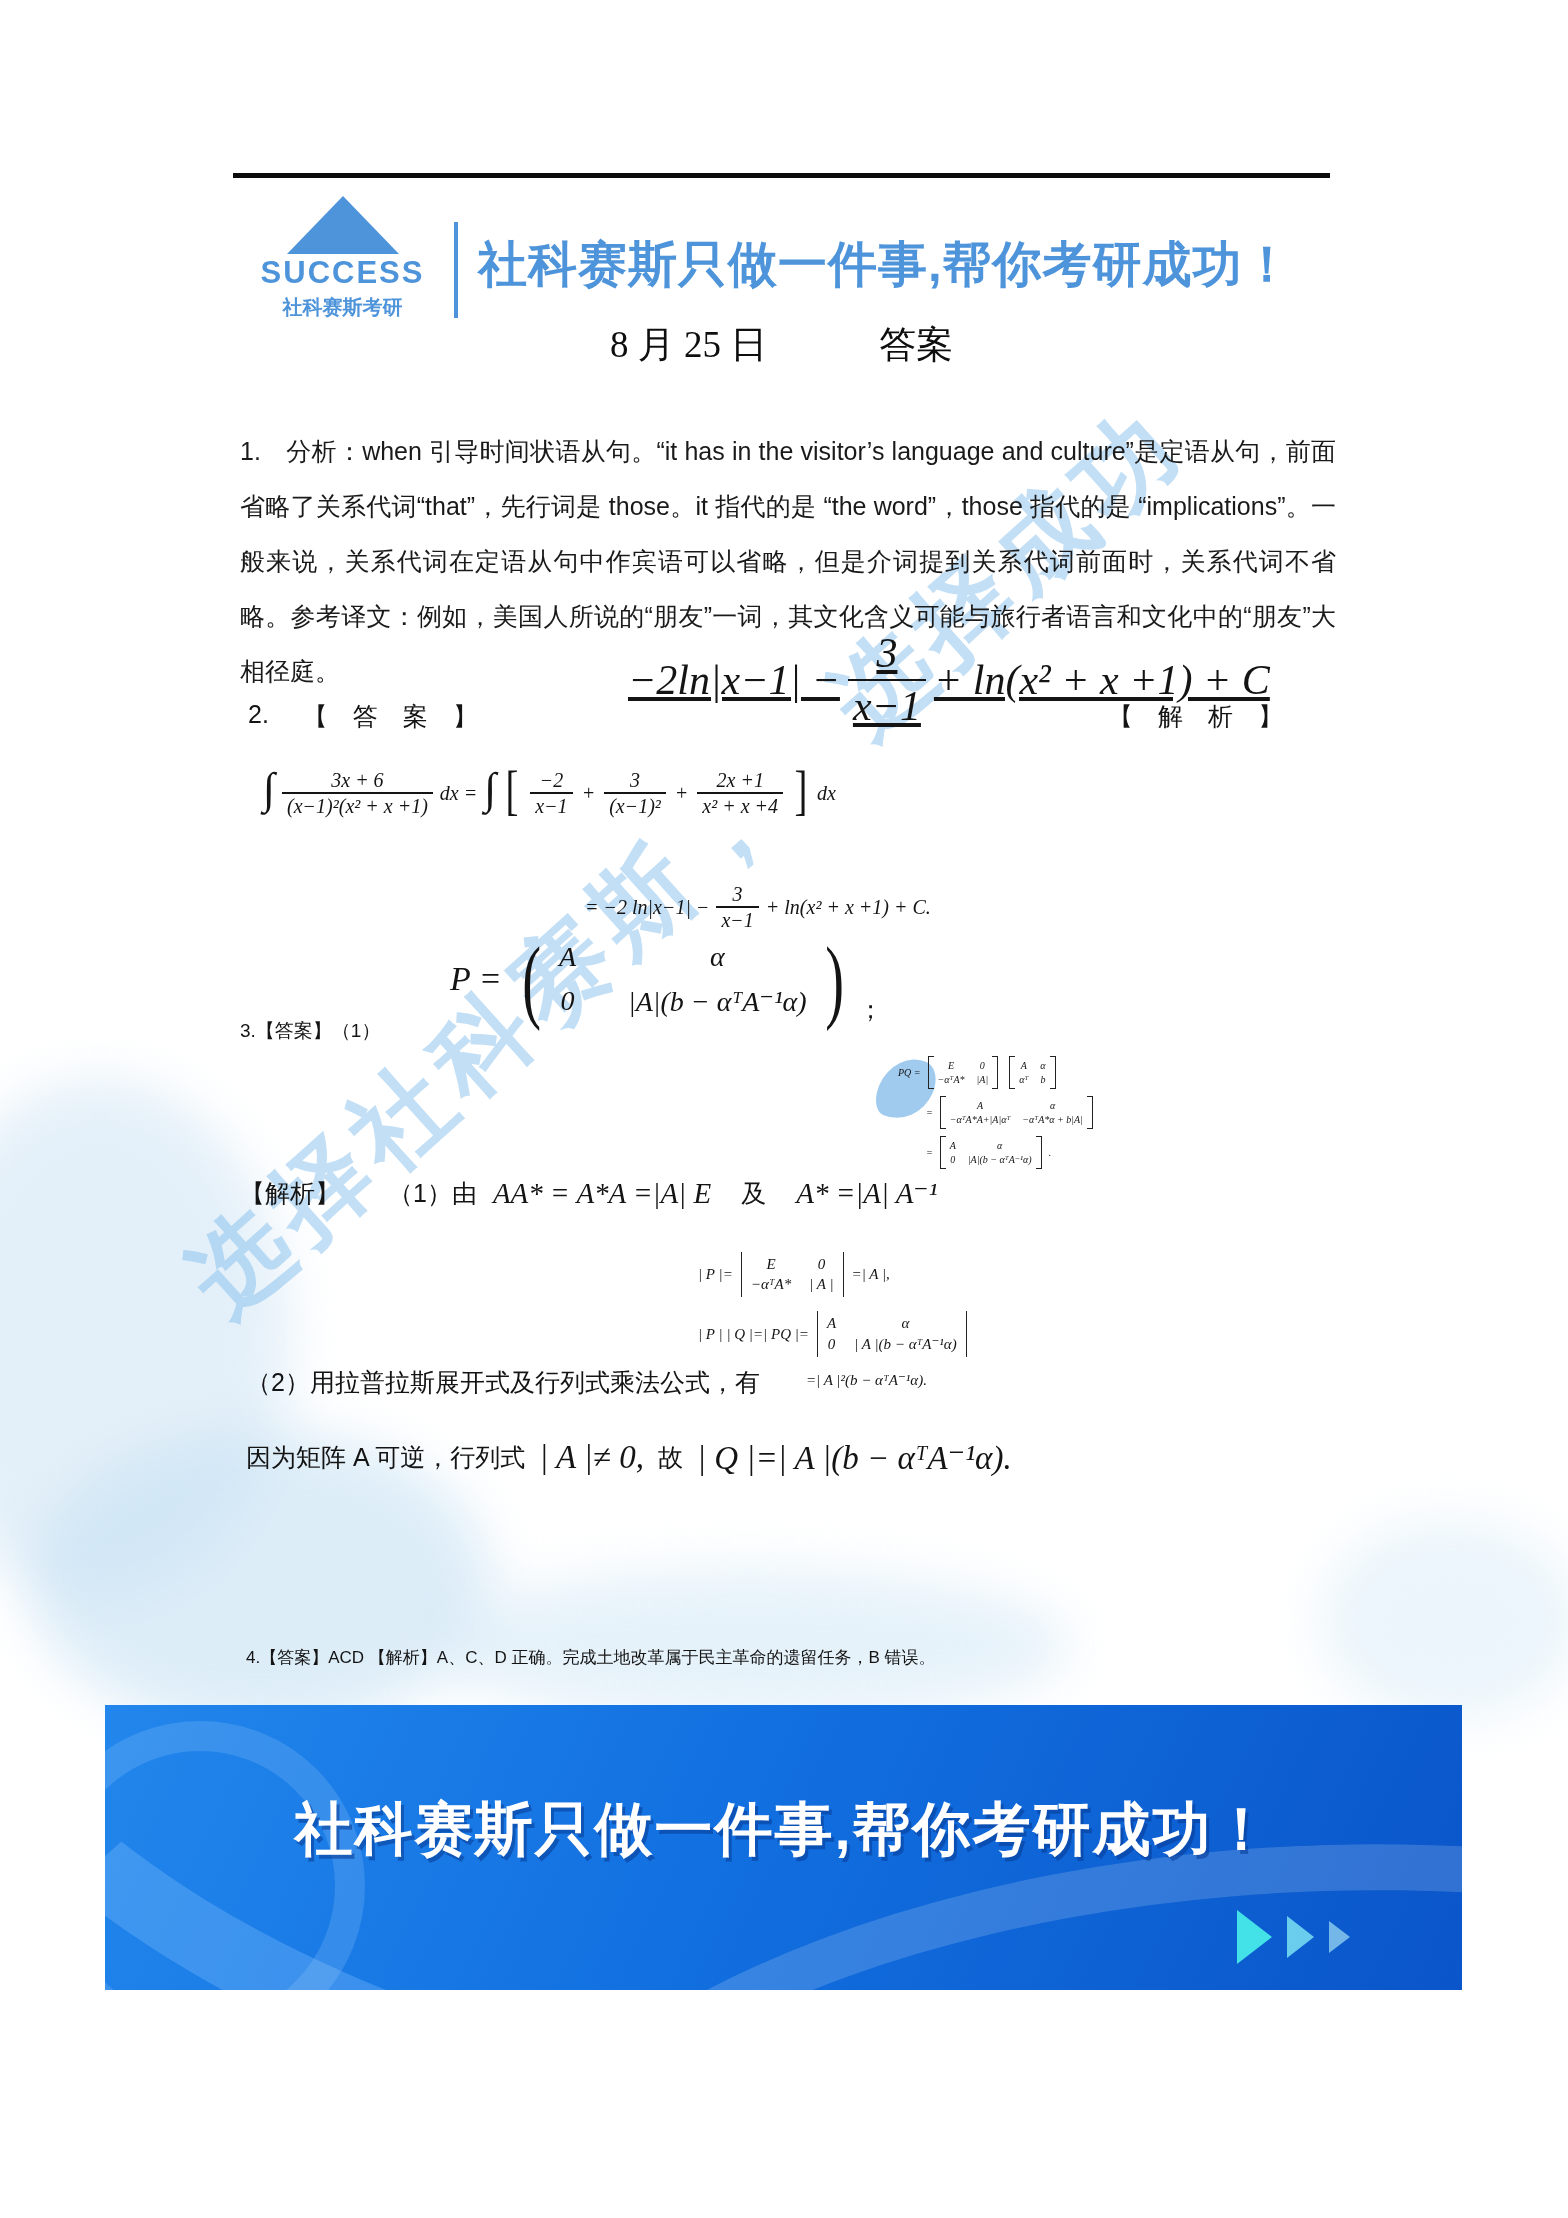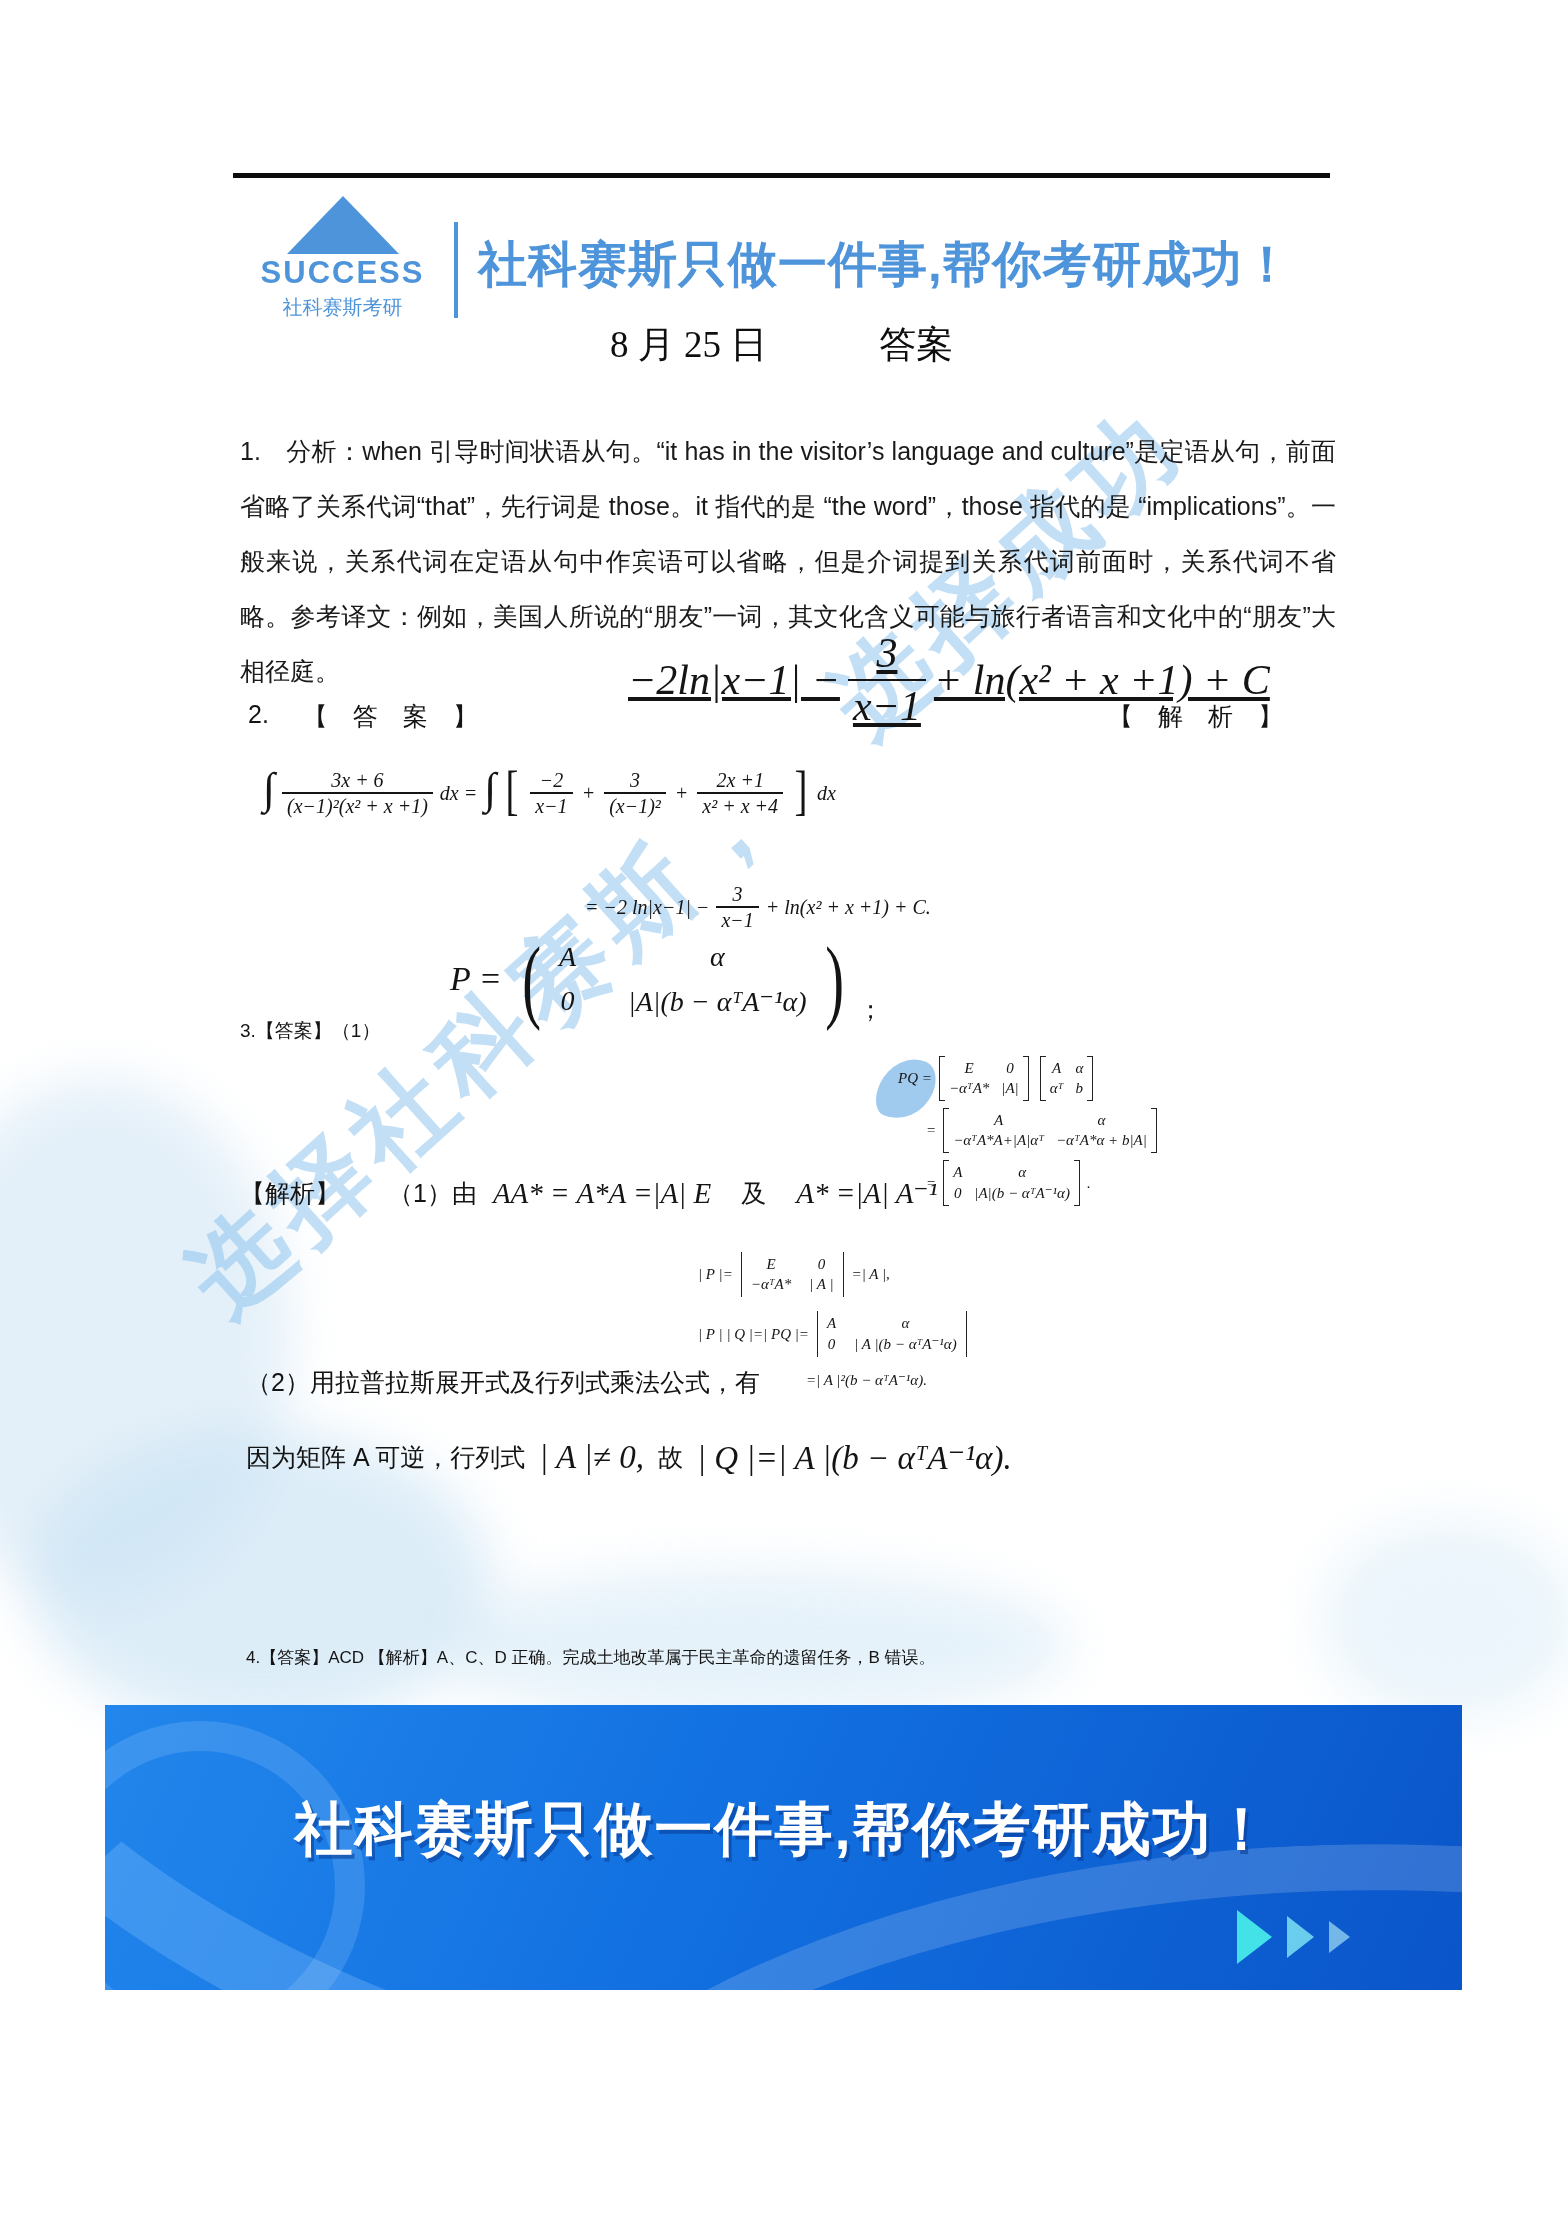--- a/index.html
+++ b/index.html
@@ -29,21 +29,21 @@
     transform:rotate(24deg);
   }
 
   
   .top-rule { left:233px; top:173px; width:1097px; height:5px; background:#0c0c0c; }
   .logo { left:250px; top:196px; width:185px; text-align:center; color:var(--brand-blue,#4e94da); }
   .logo .tri { width:0; height:0; margin:0 auto;
     border-left:56px solid transparent; border-right:56px solid transparent;
     border-bottom:58px solid var(--brand-blue,#4e94da); }
   .logo .brand { font-size:31px; font-weight:bold; letter-spacing:2px; margin-top:1px; }
-  .logo .brand-sub { font-size:20px; font-weight:normal; margin-top:3px; }
+  .logo .brand-sub { font-size:20px; font-weight:bold; margin-top:3px; }
   .logo-divider { left:454px; top:222px; width:4px; height:96px; background:var(--brand-blue,#4e94da); }
   .header-slogan { left:478px; top:232px; width:860px; font-size:49px; font-weight:bold;
     letter-spacing:1px; color:var(--brand-blue,#4e94da); white-space:nowrap; }
 
   
   .title { left:233px; top:320px; width:1097px; display:flex; justify-content:center; gap:112px;
     font-family:"Liberation Serif","DejaVu Serif",serif; font-size:37px; color:#0e0e0e; }
 
   
   .q1 { left:240px; top:424px; width:1096px; margin:0; font-size:25px; line-height:55px;
@@ -77,21 +77,21 @@
   .q2-work1 .mat-gap { margin:0 2px; }
   .q2-work2 { left:585px; top:882px; font-size:20px; gap:7px; }
 
   
   .p-row { left:450px; top:932px; font-size:28px; gap:6px; }
   .p-row .plhs { font-size:34px; margin-right:8px; }
   .p-row .pfence { font-size:94px; }
   .p-row .mat2 { column-gap:52px; row-gap:12px; padding:0 6px; }
   .p-row .punct { align-self:flex-end; font-style:normal; font-size:25px; margin-left:2px; }
   .q3-label { left:240px; top:1018px; font-size:19px; }
-  .pq-block { left:898px; top:1056px; font-size:15px; display:flex; flex-direction:column; gap:7px; }
+  .pq-block { left:898px; top:1056px; font-size:10px; display:flex; flex-direction:column; gap:7px; }
   .pq-block .row { display:flex; align-items:center; gap:3px; }
   .pq-block .bmat { column-gap:12px; row-gap:3px; }
   .pq-block .indent { margin-left:28px; }
   .jx-row { left:240px; top:1176px; gap:10px; }
   .jx-row .lbl { font-size:25px; margin-right:38px; }
   .jx-row .pre { font-size:25px; }
   .jx-row .m { font-size:29px; margin:0 6px; }
   .jx-row .mid { font-size:25px; margin:0 14px; }
   .dets-block { left:698px; top:1252px; font-size:15px; display:flex; flex-direction:column; gap:14px; }
   .dets-block .row { display:flex; align-items:center; gap:4px; }

